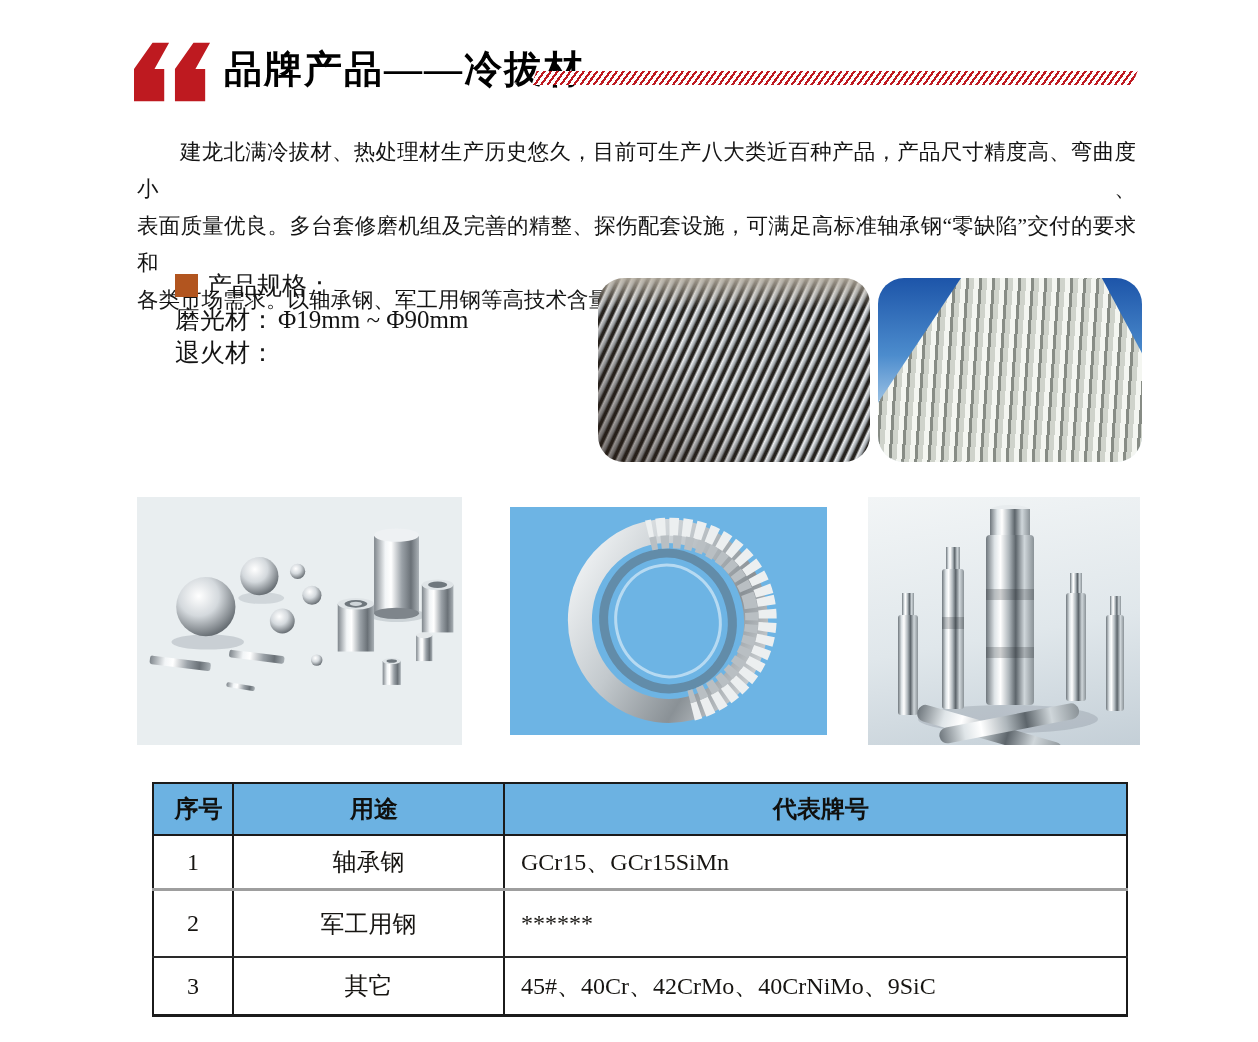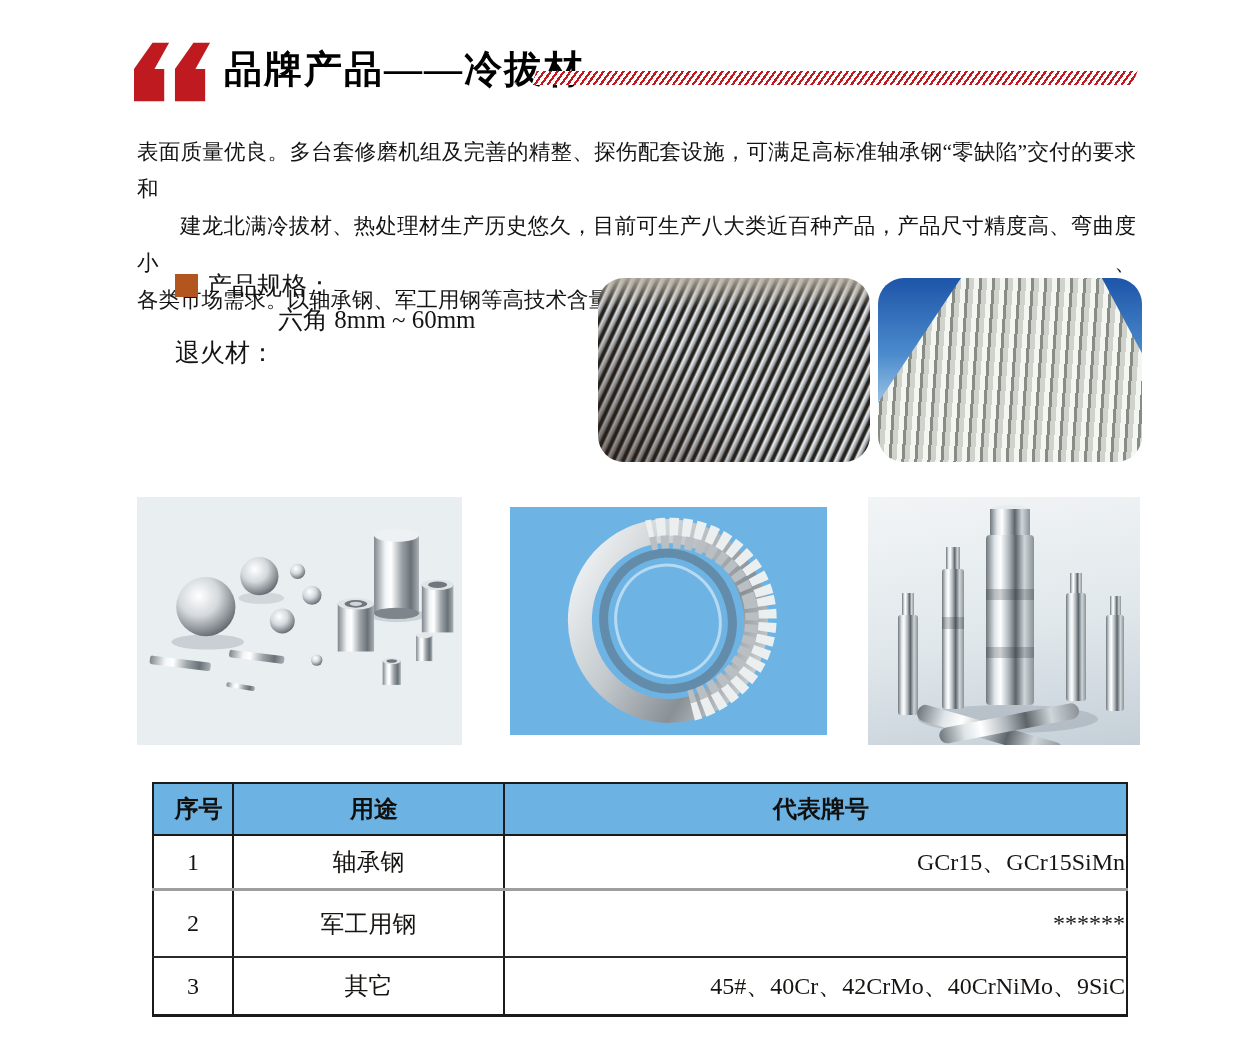--- a/index.html
+++ b/index.html
@@ -79,48 +79,48 @@
     padding-left:12px;
   }
   .grade-table td{
     font-size:24px;color:#171512;background:#ffffff;
     border-left:2px solid #1b1b1b;border-right:2px solid #1b1b1b;
   }
   .grade-table tr.r1 td{height:50px;border-top:2px solid #1b1b1b;border-bottom:3px solid #9e9e9e;}
   .grade-table tr.r2 td{height:63px;border-bottom:2px solid #2a2a2a;}
   .grade-table tr.r3 td{height:54px;border-bottom:3px solid #1b1b1b;}
   .grade-table td.cell-no,.grade-table td.cell-use{text-align:center;}
-  .grade-table td.cell-grades{text-align:right;padding-left:16px;}
+  .grade-table td.cell-grades{text-align:left;padding-left:16px;}
 </style>
 </head>
 <body>
 
 <div class="page">
 
   <svg class="quote-svg" viewBox="0 0 80 60" aria-hidden="true">
     <path d="M0,60 V27 L19,0 H36 L21,27 H31 V60 Z"></path>
     <path d="M42,60 V27 L61,0 H78 L63,27 H73 V60 Z"></path>
   </svg>
   <h1 class="page-title">品牌产品——冷拔材</h1>
   <div class="hatch"></div>
 
   <div class="intro">
+    <div class="intro-line first">建龙北满冷拔材、热处理材生产历史悠久，目前可生产八大类近百种产品，产品尺寸精度高、弯曲度小、</div>
     <div class="intro-line">表面质量优良。多台套修磨机组及完善的精整、探伤配套设施，可满足高标准轴承钢“零缺陷”交付的要求和</div>
-    <div class="intro-line first">建龙北满冷拔材、热处理材生产历史悠久，目前可生产八大类近百种产品，产品尺寸精度高、弯曲度小、</div>
     <div class="intro-line last">各类市场需求。以轴承钢、军工用钢等高技术含量、高附加值特色产品为主。</div>
   </div>
 
   <div class="specs">
     <div class="specs-heading">
       <span class="bullet-square"></span>
       <span>产品规格：</span>
     </div>
     <div class="spec-row">
-      <span class="spec-label"></span>
-      <span class="spec-value">六角 8mm ~ 60mm</span>
+      <span class="spec-label">磨光材：</span>
+      <span class="spec-value">Φ19mm ~ Φ90mm</span>
     </div>
     <div class="spec-row">
       <span class="spec-label">退火材：</span>
     </div>
   </div>
 
   <div class="photo photo-rounds"></div>
   <div class="photo photo-hex">
     <div class="hex-fan"></div>
   </div>

